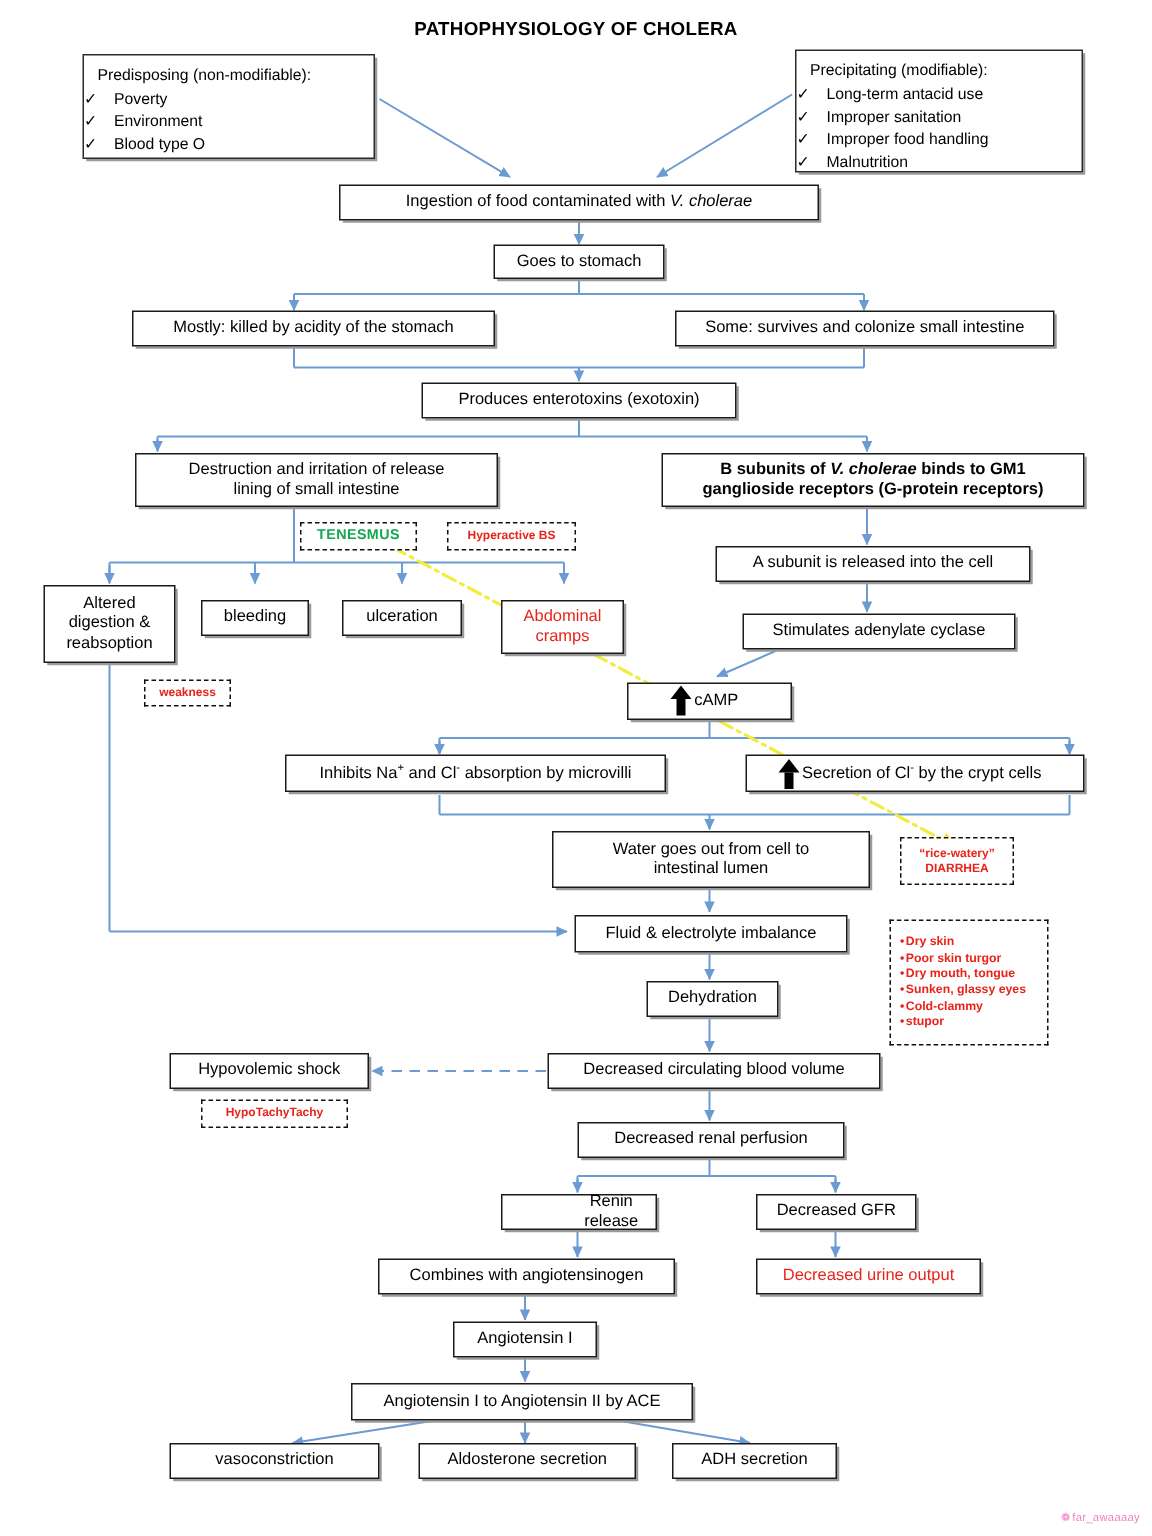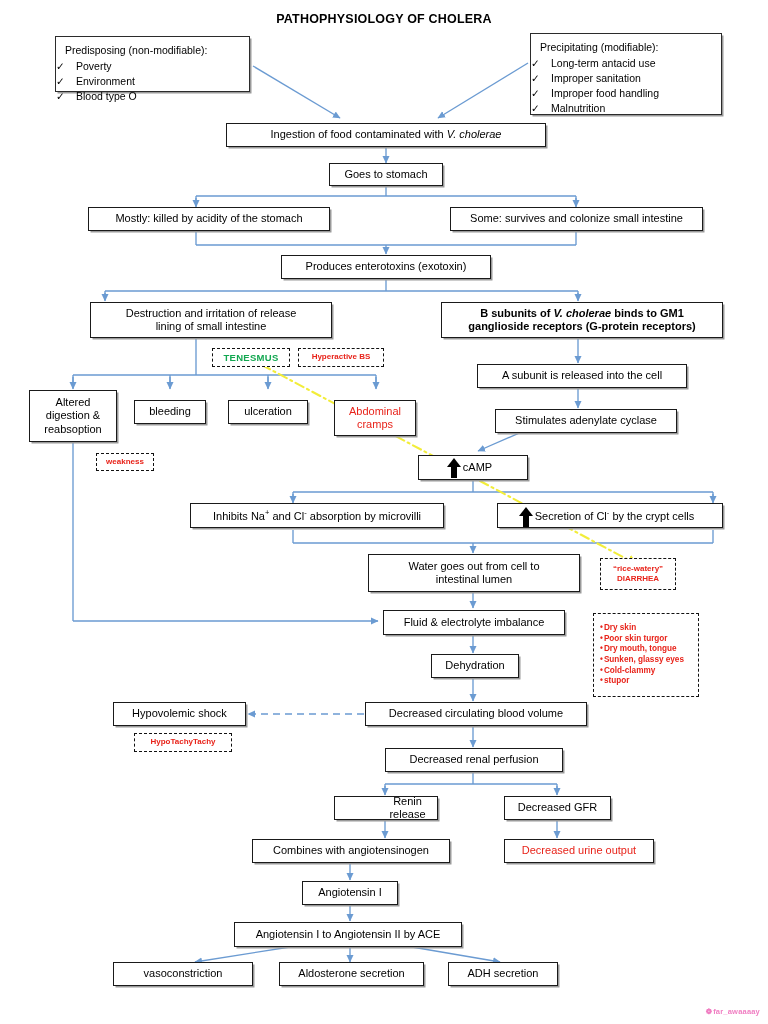--- a/index.html
+++ b/index.html
@@ -61,21 +61,21 @@
   .arrowup::before{
     content:"";position:absolute;left:-3px;top:-1px;width:6px;height:11px;background:#000;
   }
   .arrowup::after{
     content:"";position:absolute;left:-7px;top:-10px;
     border-left:7px solid transparent;border-right:7px solid transparent;
     border-bottom:9px solid #000;
   }
   .watermark{
     position:absolute;right:8px;bottom:8px;font-size:7.5px;color:#f07ec2;
-    font-weight:bold;letter-spacing:.2px;z-index:6;
+    font-weight:normal;letter-spacing:.2px;z-index:6;
   }
   .watermark .fl{margin-right:1px;}
 </style>
 </head>
 <body>
 
 <div id="canvas">
 
   <div class="title">PATHOPHYSIOLOGY OF CHOLERA</div>
 
@@ -148,21 +148,21 @@
       <path d="M290,947 L195,962" marker-end="url(#ah)"></path>
       <path d="M350,947 L350,962" marker-end="url(#ah)"></path>
       <path d="M412,947 L500,962" marker-end="url(#ah)"></path>
     </g>
 
     <g fill="none" stroke="#f2ed3a" stroke-width="2.1" stroke-dasharray="9,4,2,4" stroke-linecap="round">
       <path d="M262,365 L638,565" marker-end="url(#ahy)"></path>
     </g>
   </svg>
 
-  <div class="factorbox" style="left:55px;top:36px;width:195px;height:56px;">
+  <div class="factorbox" style="left:55px;top:36px;width:195px;height:70px;">
     <span class="hd">Predisposing (non-modifiable):</span>
     <span class="it"><span class="ck">✓</span><span>Poverty</span></span>
     <span class="it"><span class="ck">✓</span><span>Environment</span></span>
     <span class="it"><span class="ck">✓</span><span>Blood type O</span></span>
   </div>
 
   <div class="factorbox" style="left:530px;top:33px;width:192px;height:82px;">
     <span class="hd">Precipitating (modifiable):</span>
     <span class="it"><span class="ck">✓</span><span>Long-term antacid use</span></span>
     <span class="it"><span class="ck">✓</span><span>Improper sanitation</span></span>
@@ -303,21 +303,21 @@
   </div>
 
   <div class="node" style="left:279px;top:962px;width:145px;height:24px;">
     <span>Aldosterone secretion</span>
   </div>
 
   <div class="node" style="left:448px;top:962px;width:110px;height:24px;">
     <span>ADH secretion</span>
   </div>
 
-  <div class="dotted" style="left:212px;top:348px;width:78px;height:19px;align-items:flex-end;">
+  <div class="dotted" style="left:200px;top:348px;width:78px;height:19px;">
     <span class="green">TENESMUS</span>
   </div>
 
   <div class="dotted" style="left:298px;top:348px;width:86px;height:19px;">
     <span>Hyperactive BS</span>
   </div>
 
   <div class="dotted" style="left:96px;top:453px;width:58px;height:18px;">
     <span>weakness</span>
   </div>

